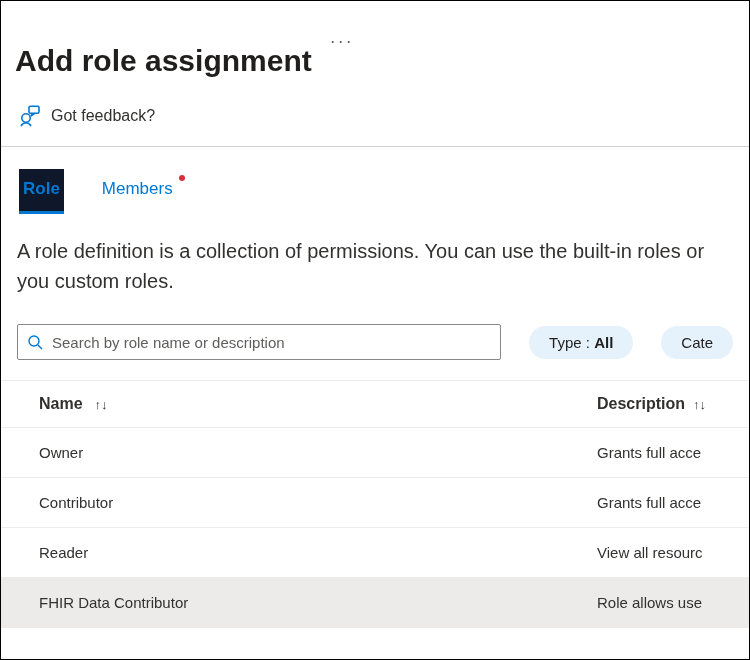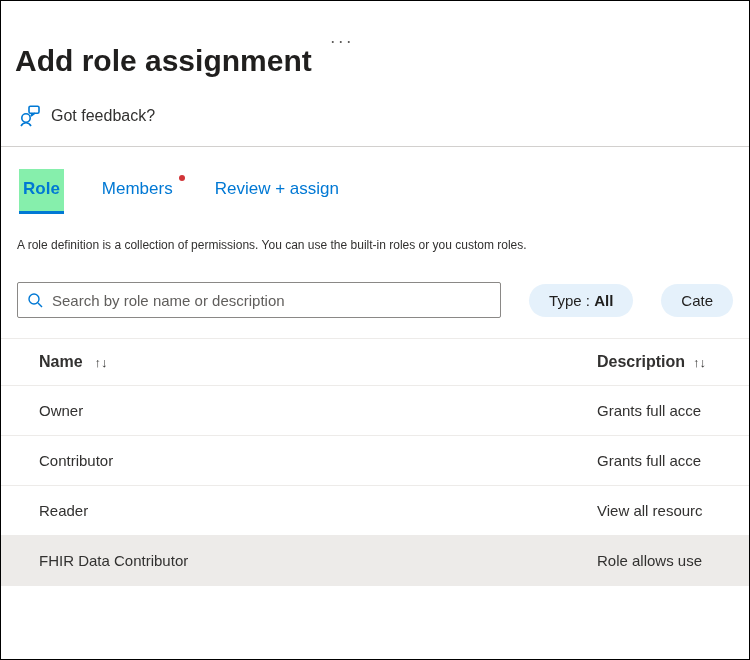--- a/index.html
+++ b/index.html
@@ -55,35 +55,35 @@
     .tab {
       position: relative;
       font-size: 17px;
       color: #0078d4;
       padding: 10px 4px 12px;
       cursor: pointer;
       background: transparent;
     }
     .tab.active {
       font-weight: 600;
-      background: #86efac;
+      background: #0f172a;
       border-bottom: 3px solid #0078d4;
     }
     .tab .dot {
       position: absolute;
       top: 6px;
       right: -8px;
       width: 6px;
       height: 6px;
       border-radius: 50%;
       background: #d13438;
     }
     .description {
       padding: 22px 16px 6px;
-      font-size: 12px;
+      font-size: 20px;
       color: #323130;
       line-height: 1.5;
     }
     .learn-more {
       color: #0078d4;
       cursor: pointer;
       display: inline-flex;
       align-items: center;
       gap: 4px;
     }
@@ -191,23 +191,20 @@
 <hr class="divider">
 
 <div class="tabs">
   <div class="tab active">
     <span>Role</span>
   </div>
   <div class="tab">
     <span>Members</span>
     <span class="dot"></span>
   </div>
-  <div class="tab">
-    <span>Review + assign</span>
-  </div>
 </div>
 
 <div class="description">
   <span>A role definition is a collection of permissions. You can use the built-in roles or you custom roles. </span>
 </div>
 
 <div class="controls-row">
   <div class="search-wrap">
     <svg width="16" height="16" viewBox="0 0 16 16" fill="none" stroke="#0078d4" stroke-width="1.4">
       <circle cx="7" cy="7" r="5"></circle>

